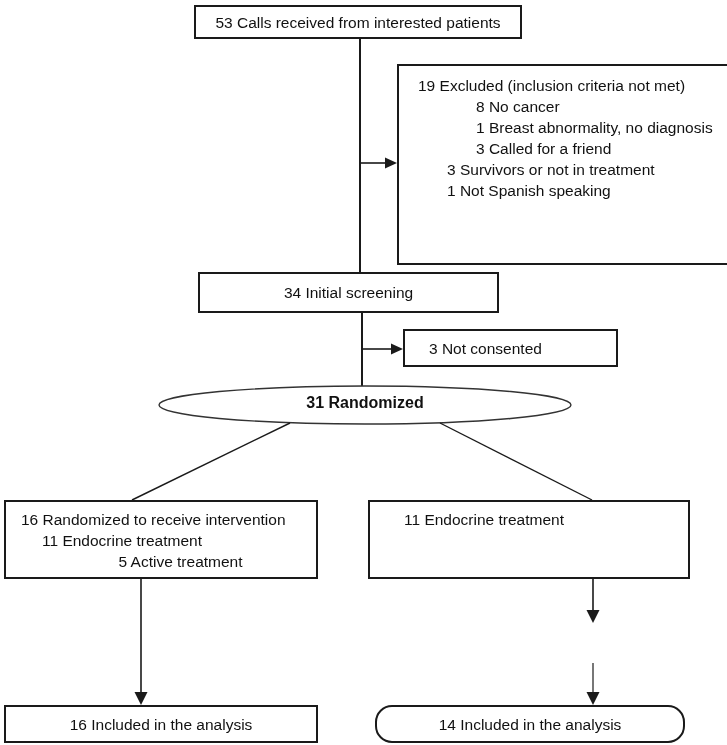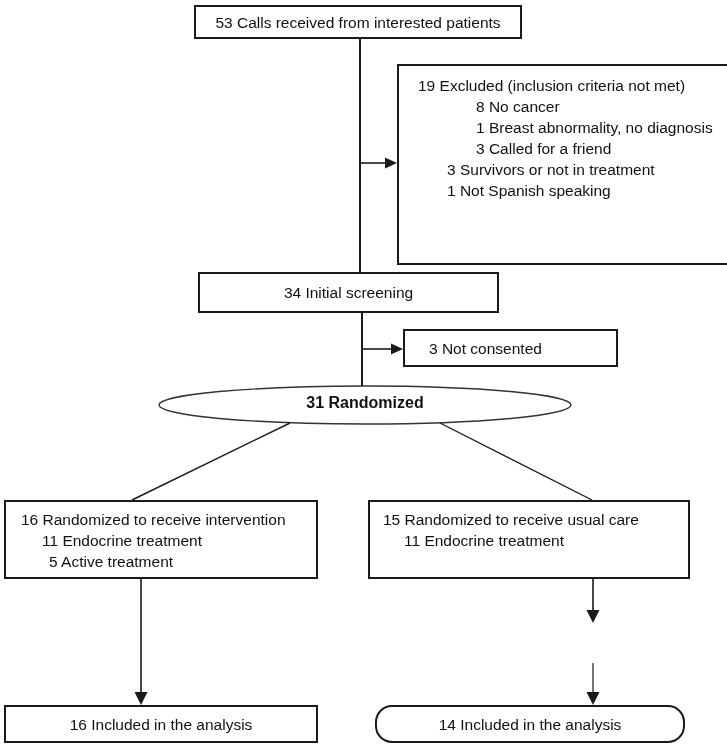--- a/index.html
+++ b/index.html
@@ -55,21 +55,21 @@
     z-index: 3;
     text-align: center;
     font-weight: bold;
     font-size: 16px;
   }
   .bline { white-space: nowrap; }
   .ind0 { padding-left: 0; }
   .ind1 { padding-left: 29px; }
   .ind2 { padding-left: 58px; }
   .bind1 { padding-left: 21px; }
-  .bind2 { padding-left: 28px; }
+  .bind2 { padding-left: 28px; text-align: center; }
 </style>
 </head>
 <body>
 
 <div class="stage">
 
   <svg class="connectors" viewBox="0 0 727 745" xmlns="http://www.w3.org/2000/svg">
 
     <line x1="360" y1="38" x2="360" y2="273" stroke="#1a1a1a" stroke-width="2"></line>
 
@@ -119,21 +119,20 @@
 
   <div class="ellipse-label">31 Randomized</div>
 
   <div class="box intervention">
     <div class="bline ind0">16 Randomized to receive intervention</div>
     <div class="bline bind1">11 Endocrine treatment</div>
     <div class="bline bind2">5 Active treatment</div>
   </div>
 
   <div class="box usualcare">
-    <div class="bline ind0">15 Randomized to receive usual care</div>
     <div class="bline bind1">11 Endocrine treatment</div>
   </div>
 
 
   <div class="box analysisL center-text">
     <span>16 Included in the analysis</span>
   </div>
 
   <div class="box analysisR center-text">
     <span>14 Included in the analysis</span>

